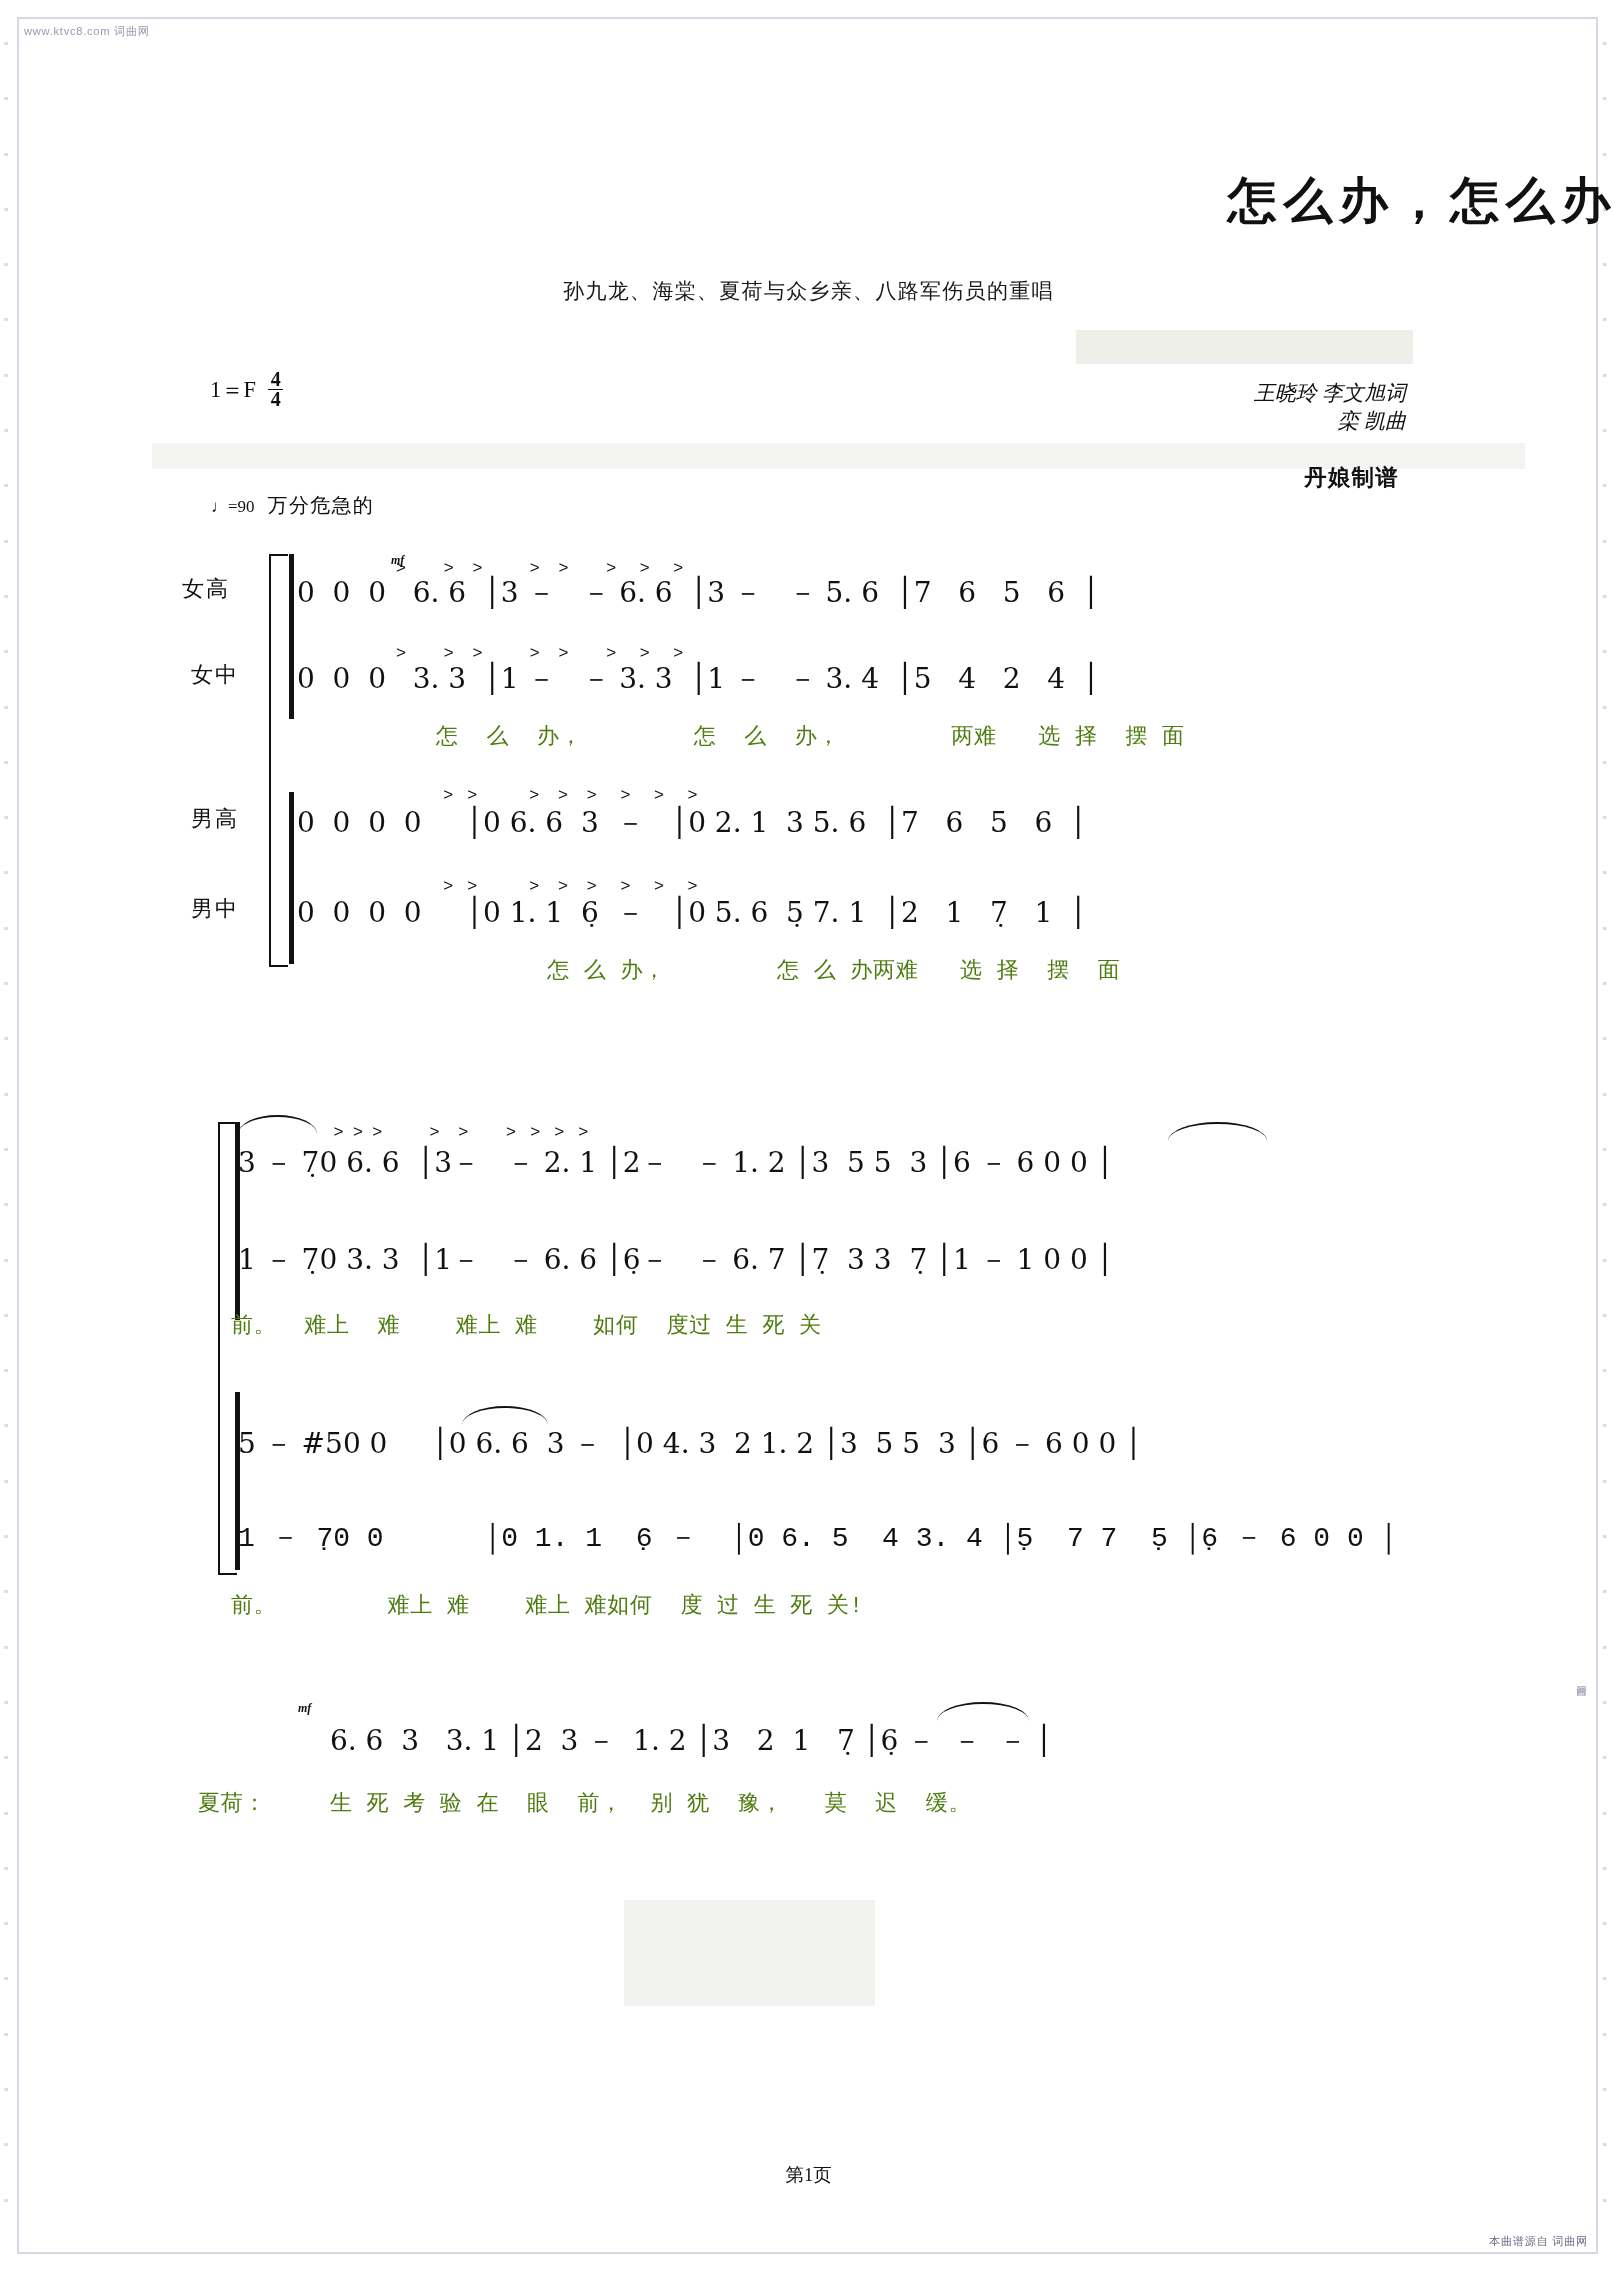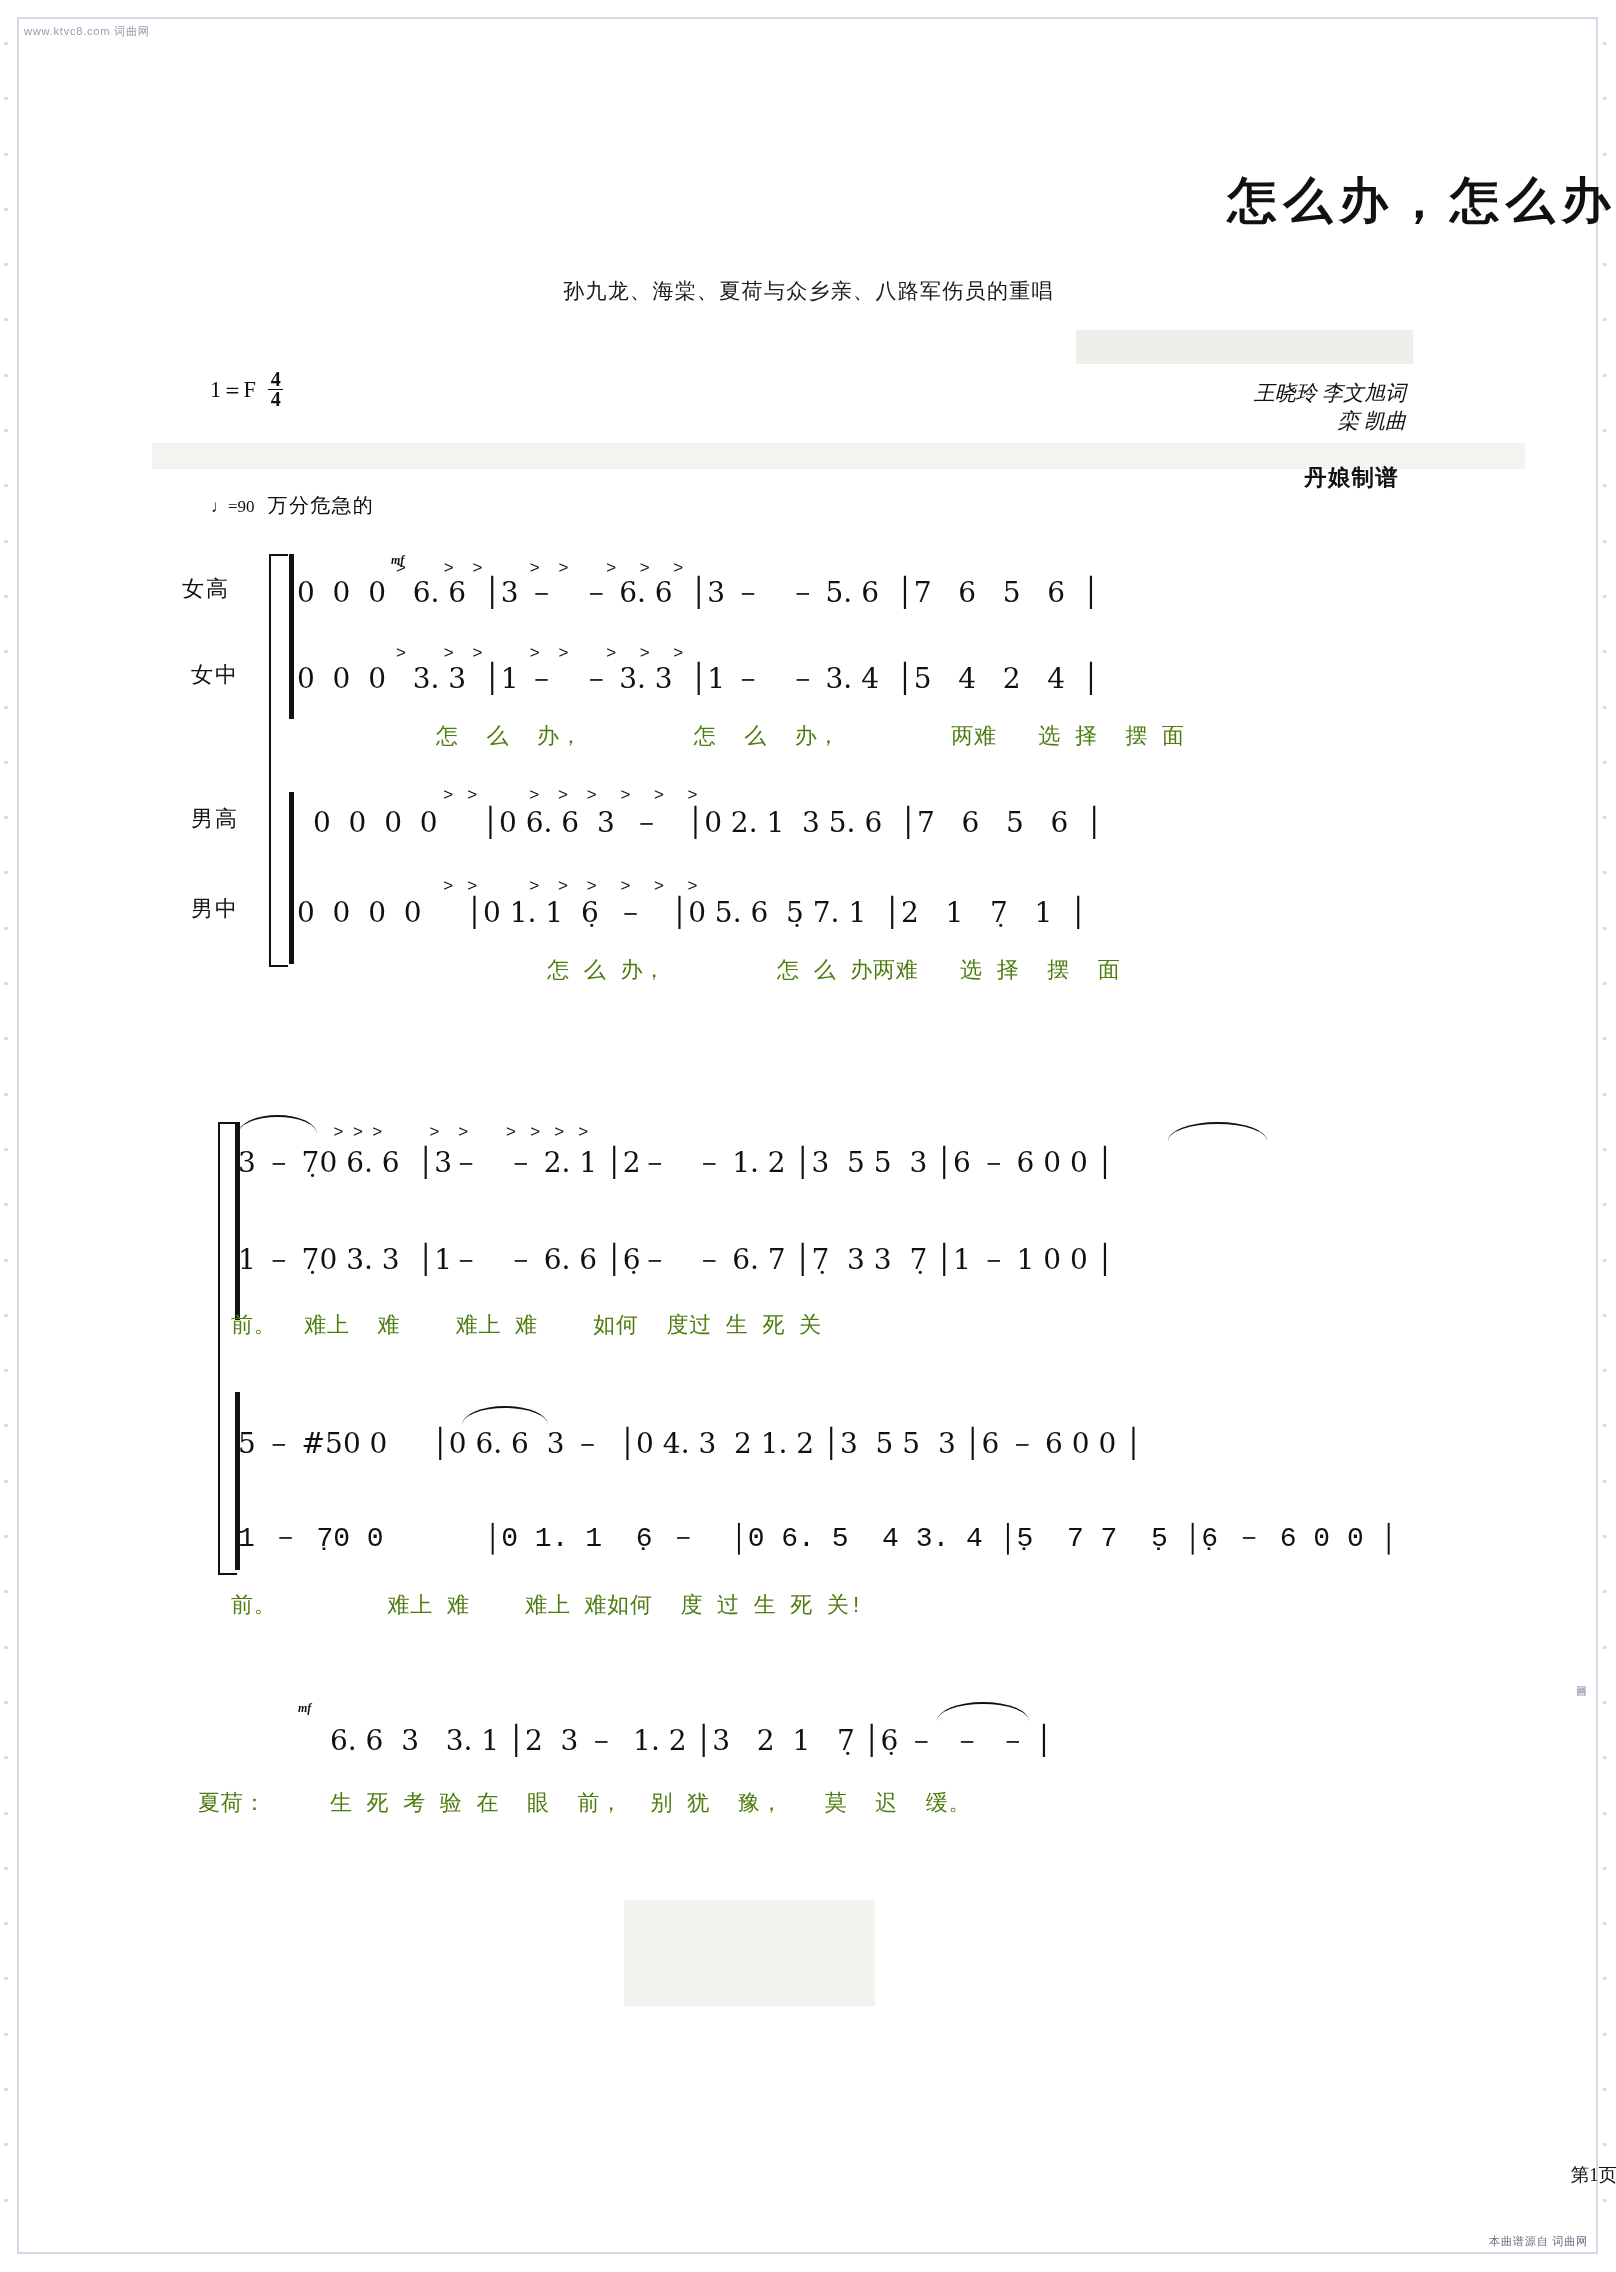--- a/index.html
+++ b/index.html
@@ -180,21 +180,21 @@
   .slur {
     position: absolute;
     border-top: 2px solid #111;
     border-radius: 50%/100% 100% 0 0;
     height: 17px;
   }
   .footer-page {
     position: absolute;
     left: 0; right: 0;
     bottom: 86px;
-    text-align: right;
+    text-align: center;
     font-size: 18.5px;
     color: #111;
   }
 </style>
 </head>
 <body>
 
 <div class="page-frame"></div>
 
 <div class="edge-ticks left">
@@ -325,21 +325,21 @@
 
 <div class="accents" style="left:396px; top:558px;">&gt;        &gt;    &gt;          &gt;    &gt;        &gt;     &gt;     &gt;</div>
 <div class="notes big" style="left:297px; top:574px;">0  0  0   6. 6  │3 －   － 6. 6  │3 －   － 5. 6  │7   6   5   6  │</div>
 
 <div class="accents" style="left:396px; top:643px;">&gt;        &gt;    &gt;          &gt;    &gt;        &gt;     &gt;     &gt;</div>
 <div class="notes big" style="left:297px; top:660px;">0  0  0   3. 3  │1 －   － 3. 3  │1 －   － 3. 4  │5   4   2   4  │</div>
 
 <div class="lyric" style="left:436px; top:721px;">怎  么  办，        怎  么  办，        两难   选 择  摆 面</div>
 
 <div class="accents" style="left:396px; top:785px;">          &gt;   &gt;           &gt;    &gt;    &gt;     &gt;     &gt;     &gt;</div>
-<div class="notes big" style="left:297px; top:804px;margin-left:16px;">0  0  0  0     │0 6. 6  3  －   │0 2. 1  3 5. 6  │7   6   5   6  │</div>
+<div class="notes big" style="left:297px; top:804px;">0  0  0  0     │0 6. 6  3  －   │0 2. 1  3 5. 6  │7   6   5   6  │</div>
 
 <div class="accents" style="left:396px; top:876px;">          &gt;   &gt;           &gt;    &gt;    &gt;     &gt;     &gt;     &gt;</div>
 <div class="notes big" style="left:297px; top:894px;">0  0  0  0     │0 1. 1  6̣  －   │0 5. 6  5̣ 7. 1  │2   1   7̣   1  │</div>
 
 <div class="lyric" style="left:436px; top:955px;">        怎 么 办，        怎 么 办两难   选 择  摆  面</div>
 
 <div class="sysbrace" style="left:218px; top:1122px; width:17px; height:449px;"></div>
 <div class="thickbar" style="left:235px; top:1122px; height:198px;"></div>
 <div class="thickbar" style="left:235px; top:1392px; height:178px;"></div>
 

